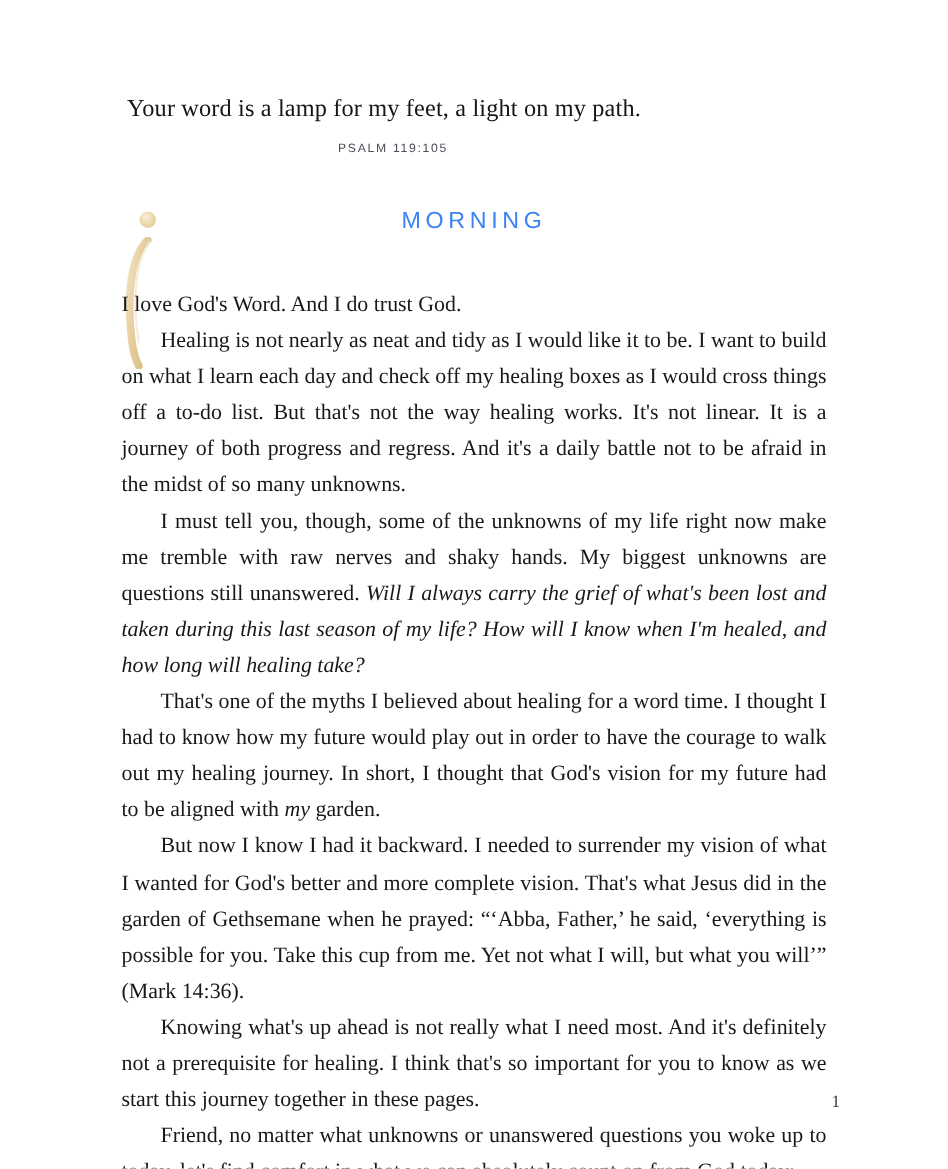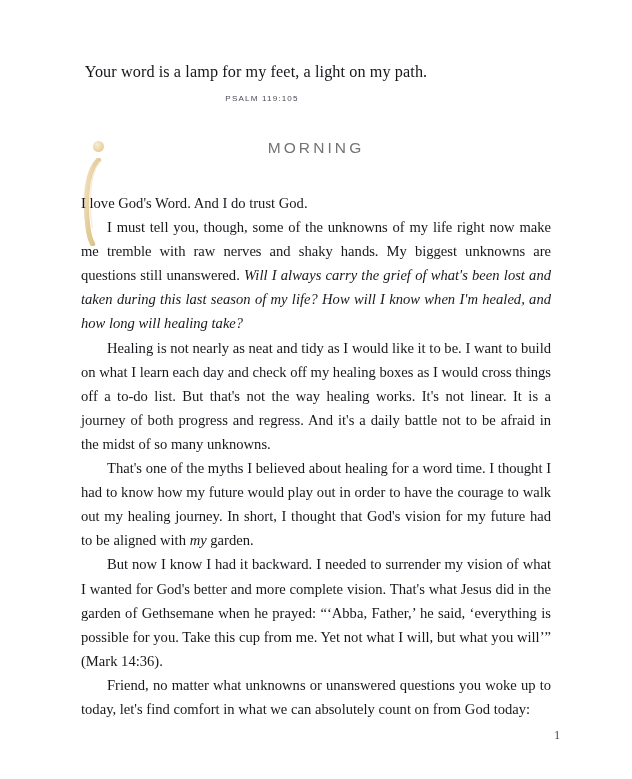--- a/index.html
+++ b/index.html
@@ -50,21 +50,21 @@
   
   .section-heading {
     position: absolute;
     left: 0;
     top: 139px;
     width: 632px;
     text-align: center;
     font-family: "Liberation Sans", "DejaVu Sans", sans-serif;
     font-size: 15.5px;
     letter-spacing: 3.1px;
-    color: #737373;
+    color: #3b82f6;
     font-weight: 400;
   }
 
   
   .gold-dot {
     position: absolute;
     left: 93px;
     top: 141px;
     width: 11px;
     height: 11px;
@@ -140,24 +140,25 @@
         <stop offset="100%" stop-color="#d7b978"></stop>
       </linearGradient>
     </defs>
     <path d="M20.5 2 C13.5 9, 10.2 20, 9.0 33 C7.9 45, 8.4 58, 10.0 70 C10.9 77, 12.4 82, 14.6 86" fill="none" stroke="url(#goldgrad)" stroke-width="5.1" stroke-linecap="round" opacity="0.95"></path>
     <path d="M21.6 3.4 C16.2 11, 13.4 22, 12.6 34 C11.9 46, 12.6 59, 14.4 70" fill="none" stroke="#f4e8cf" stroke-width="1.5" stroke-linecap="round" opacity="0.8"></path>
   </svg>
 
   <div class="content">
     <div id="paragraphs">
         <p class="body first"><span>I love God's Word. And I do trust God.</span></p>
+        <p class="body"><span>Healing is not nearly as neat and tidy as I would like it to be. I want to build on what I learn each day and check off my healing boxes as I would cross things off a to-do list. But that's not the way healing works. It's not linear. It is a journey of both progress and regress. And it's a daily battle not to be afraid in the midst of so many unknowns.</span></p>
         <p class="body"><span>I must tell you, though, some of the unknowns of my life right now make me tremble with raw nerves and shaky hands. My biggest unknowns are questions still unanswered. </span><em>Will I always carry the grief of what's been lost and taken during this last season of my life? How will I know when I'm healed, and how long will healing take?</em></p>
-        <p class="body"><span>Healing is not nearly as neat and tidy as I would like it to be. I want to build on what I learn each day and check off my healing boxes as I would cross things off a to-do list. But that's not the way healing works. It's not linear. It is a journey of both progress and regress. And it's a daily battle not to be afraid in the midst of so many unknowns.</span></p>
         <p class="body"><span>That's one of the myths I believed about healing for a word time. I thought I had to know how my future would play out in order to have the courage to walk out my healing journey. In short, I thought that God's vision for my future had to be aligned with </span><em>my</em><span> garden.</span></p>
         <p class="body"><span>But now I know I had it backward. I needed to surrender my vision of what I wanted for God's better and more complete vision. That's what Jesus did in the garden of Gethsemane when he prayed: “‘Abba, Father,’ he said, ‘everything is possible for you. Take this cup from me. Yet not what I will, but what you will’” (Mark 14:36).</span></p>
+        <p class="body"><span>Knowing what's up ahead is not really what I need most. And it's definitely not a prerequisite for healing. I think that's so important for you to know as we start this journey together in these pages.</span></p>
         <p class="body"><span>Friend, no matter what unknowns or unanswered questions you woke up to today, let's find comfort in what we can absolutely count on from God today:</span></p>
       </div>
 
   </div>
 
   <div class="page-number">1</div>
 
 </div>
 
 </body></html>

